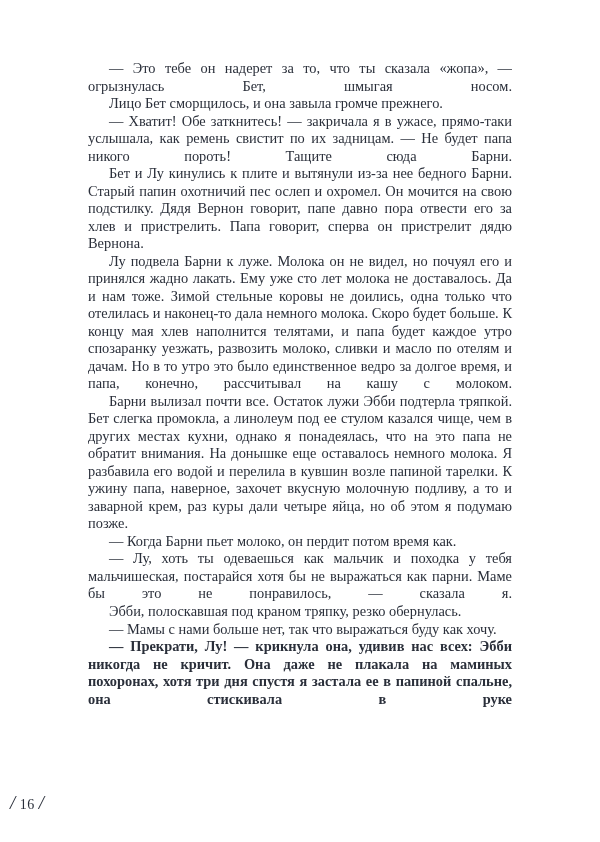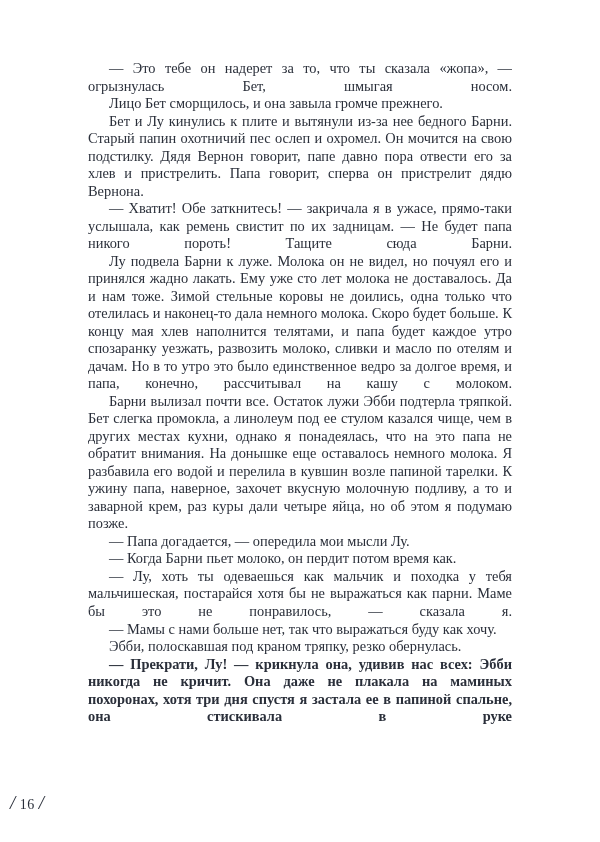--- a/index.html
+++ b/index.html
@@ -68,29 +68,28 @@
   }
 </style>
 </head>
 <body>
 
 <div class="page">
 
   <div class="text-block">
     <p class="para full-justify">— Это тебе он надерет за то, что ты сказала «жопа», — огрызнулась Бет, шмыгая носом.</p>
     <p class="para">Лицо Бет сморщилось, и она завыла громче прежнего.</p>
+    <p class="para full-justify">— Хватит! Обе заткнитесь! — закричала я в ужасе, прямо-таки услышала, как ремень свистит по их задницам. — Не будет папа никого пороть! Тащите сюда Барни.</p>
     <p class="para full-justify">Бет и Лу кинулись к плите и вытянули из-за нее бедного Барни. Старый папин охотничий пес ослеп и охромел. Он мочится на свою подстилку. Дядя Вернон говорит, папе давно пора отвести его за хлев и пристрелить. Папа говорит, сперва он пристрелит дядю Вернона.</p>
-    <p class="para full-justify">— Хватит! Обе заткнитесь! — закричала я в ужасе, прямо-таки услышала, как ремень свистит по их задницам. — Не будет папа никого пороть! Тащите сюда Барни.</p>
     <p class="para full-justify">Лу подвела Барни к луже. Молока он не видел, но почуял его и принялся жадно лакать. Ему уже сто лет молока не доставалось. Да и нам тоже. Зимой стельные коровы не доились, одна только что отелилась и наконец-то дала немного молока. Скоро будет больше. К концу мая хлев наполнится телятами, и папа будет каждое утро спозаранку уезжать, развозить молоко, сливки и масло по отелям и дачам. Но в то утро это было единственное ведро за долгое время, и папа, конечно, рассчитывал на кашу с молоком.</p>
     <p class="para full-justify">Барни вылизал почти все. Остаток лужи Эбби подтерла тряпкой. Бет слегка промокла, а линолеум под ее стулом казался чище, чем в других местах кухни, однако я понадеялась, что на это папа не обратит внимания. На донышке еще оставалось немного молока. Я разбавила его водой и перелила в кувшин возле папиной тарелки. К ужину папа, наверное, захочет вкусную молочную подливу, а то и заварной крем, раз куры дали четыре яйца, но об этом я подумаю позже.</p>
-    <p class="para">— Папа догадается, — опередила мои мысли Лу.</p>
     <p class="para">— Когда Барни пьет молоко, он пердит потом время как.</p>
     <p class="para full-justify">— Лу, хоть ты одеваешься как мальчик и походка у тебя мальчишеская, постарайся хотя бы не выражаться как парни. Маме бы это не понравилось, — сказала я.</p>
+    <p class="para">Эбби, полоскавшая под краном тряпку, резко обернулась.</p>
     <p class="para">— Мамы с нами больше нет, так что выражаться буду как хочу.</p>
-    <p class="para">Эбби, полоскавшая под краном тряпку, резко обернулась.</p>
     <p class="para full-justify">— Прекрати, Лу! — крикнула она, удивив нас всех: Эбби никогда не кричит. Она даже не плакала на маминых похоронах, хотя три дня спустя я застала ее в папиной спальне, она стискивала в руке</p>
   </div>
 
   <div class="folio">
     <span class="slash">/</span><span class="num">16</span><span class="slash">/</span>
   </div>
 
 </div>
 
 </body></html>

